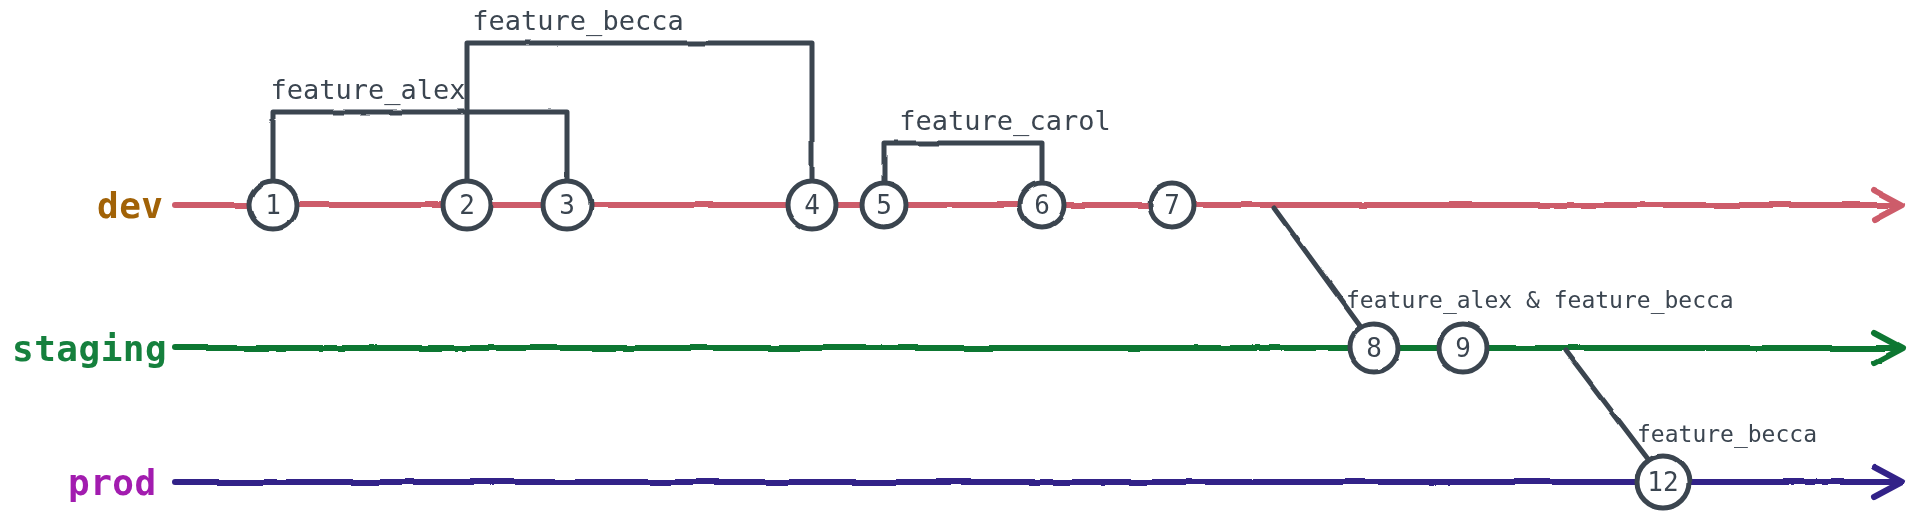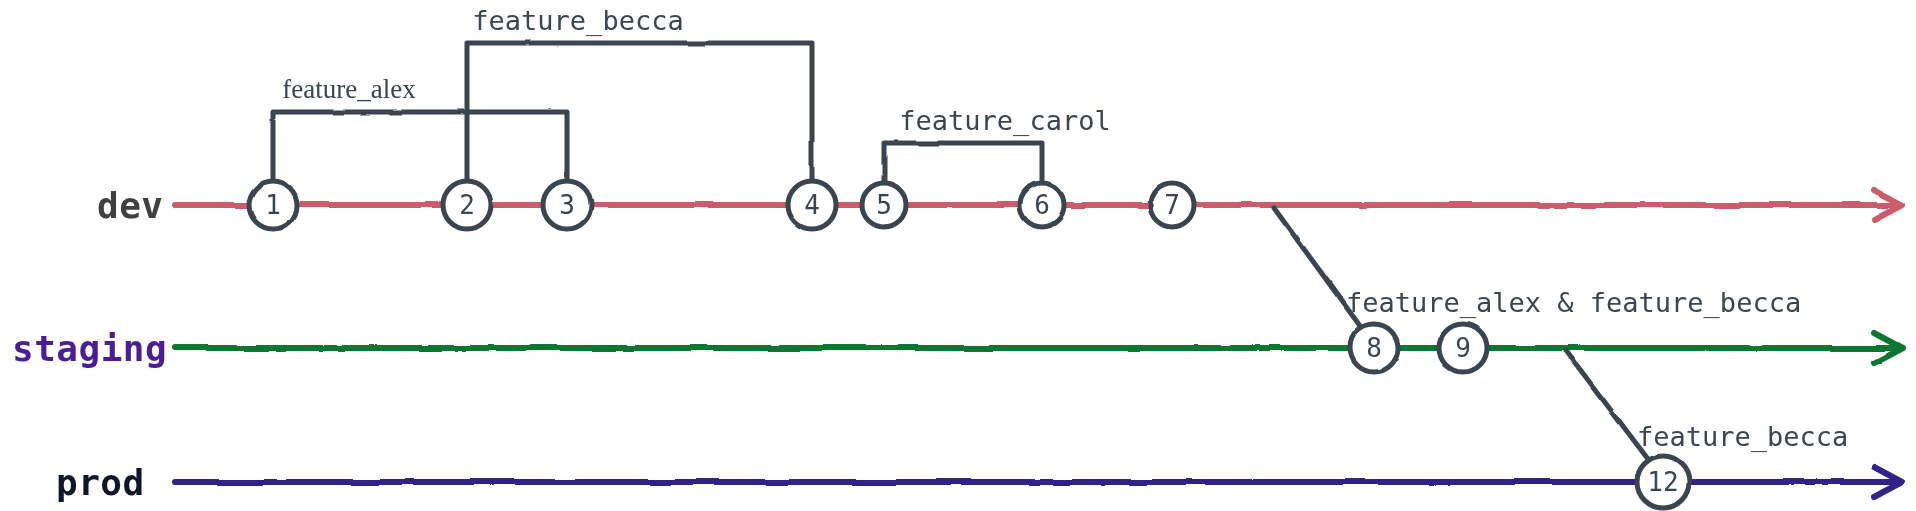--- a/index.html
+++ b/index.html
@@ -20,21 +20,21 @@
     position:absolute;
     font-family:"DejaVu Sans Mono","Liberation Mono",monospace;
     font-size:27px;
     color:#3b4550;
     white-space:nowrap;
     transform:translate(-50%,-100%);
   }
   .deploy-label{
     position:absolute;
     font-family:"DejaVu Sans Mono","Liberation Mono",monospace;
-    font-size:27px;
+    font-size:23px;
     color:#3b4550;
     white-space:nowrap;
   }
   .node-num{
     position:absolute;
     font-family:"DejaVu Sans Mono","Liberation Mono",monospace;
     font-size:26px;
     color:#3b4550;
     white-space:nowrap;
     transform:translate(-50%,-50%);
@@ -83,26 +83,26 @@
         <circle cx="884" cy="205" r="22" fill="#ffffff" stroke="#3b4550" stroke-width="5"></circle>
         <circle cx="1042" cy="205" r="22" fill="#ffffff" stroke="#3b4550" stroke-width="5"></circle>
         <circle cx="1172" cy="205" r="22" fill="#ffffff" stroke="#3b4550" stroke-width="5"></circle>
         <circle cx="1374" cy="348" r="24" fill="#ffffff" stroke="#3b4550" stroke-width="5"></circle>
         <circle cx="1463" cy="348" r="24" fill="#ffffff" stroke="#3b4550" stroke-width="5"></circle>
         <circle cx="1663" cy="482" r="26" fill="#ffffff" stroke="#3b4550" stroke-width="5"></circle>
       </g>
   </svg>
 
   <div id="branch-label-layer">
-      <div class="branch-label" style="left: 97px; top: 205px; color: #404040;">dev</div>
-      <div class="branch-label" style="left: 12px; top: 348px; color: #4c1d95;">staging</div>
-      <div class="branch-label" style="left: 56px; top: 482px; color: #0f172a; text-align: right;">prod</div>
+      <div class="branch-label" style="left: 97px; top: 205px; color: #a16207;">dev</div>
+      <div class="branch-label" style="left: 12px; top: 348px; color: #15803d;">staging</div>
+      <div class="branch-label" style="left: 68px; top: 482px; color: #a21caf; text-align: right;">prod</div>
     </div>
   <div id="feature-label-layer">
-      <div class="feature-label" style="left: 349px; top: 105px; font-family: Liberation Serif, serif;">feature_alex</div>
+      <div class="feature-label" style="left: 368px; top: 105px;">feature_alex</div>
       <div class="feature-label" style="left: 578px; top: 36px;">feature_becca</div>
       <div class="feature-label" style="left: 1005px; top: 136px; text-align: center;">feature_carol</div>
     </div>
   <div id="deploy-label-layer">
       <div class="deploy-label" style="left: 1346px; top: 287px;">feature_alex &amp; feature_becca</div>
       <div class="deploy-label" style="left: 1637px; top: 421px;">feature_becca</div>
     </div>
   <div id="node-label-layer">
       <div class="node-num" style="left: 273px; top: 205px;">1</div>
       <div class="node-num" style="left: 467px; top: 205px;">2</div>

